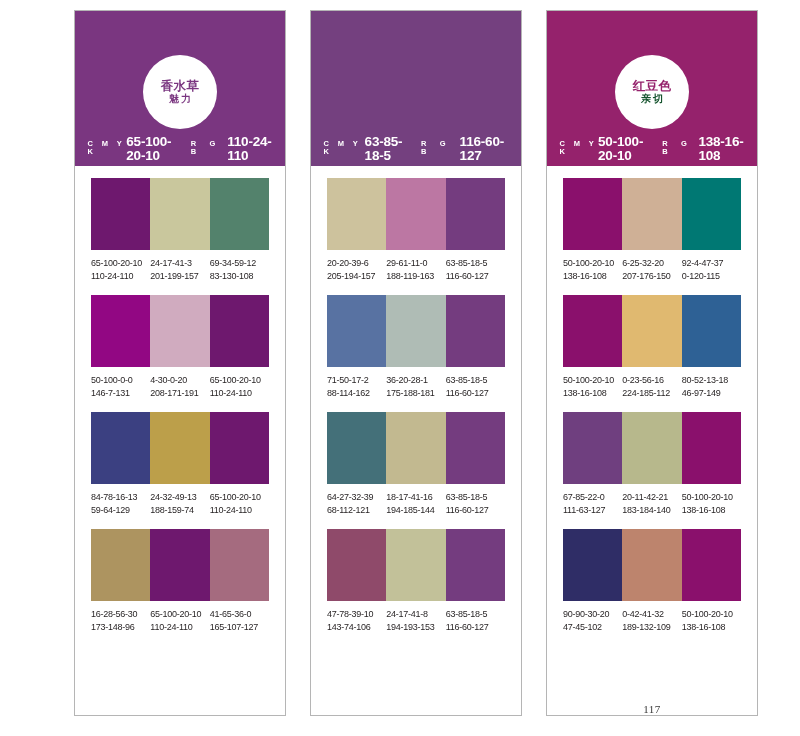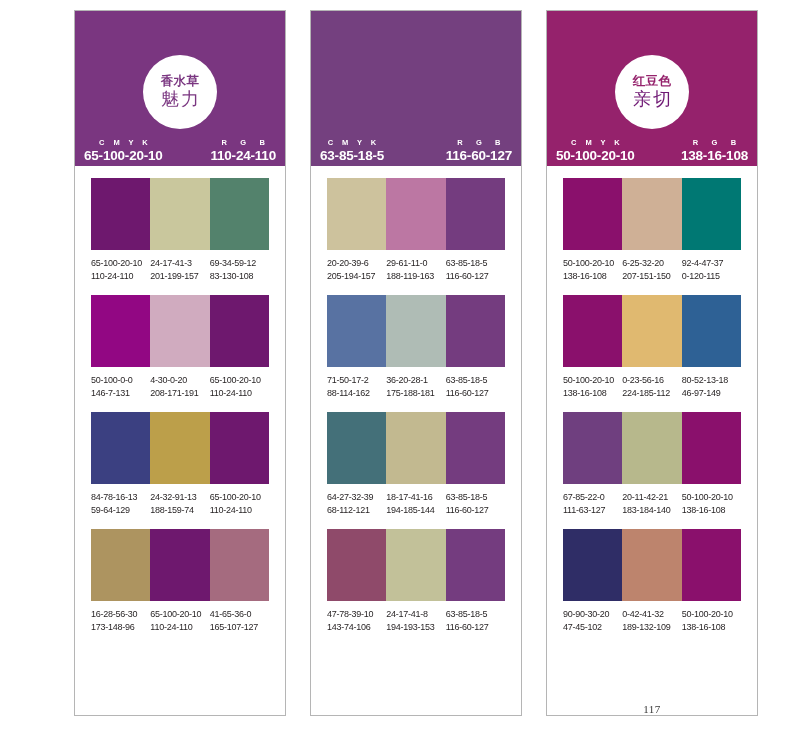--- a/index.html
+++ b/index.html
@@ -56,37 +56,37 @@
     justify-content: center;
     line-height: 1.18;
   }
   .badge-name {
     font-size: 12.5px;
     font-weight: bold;
     letter-spacing: 0.3px;
     white-space: nowrap;
   }
   .badge-trait {
-    font-size: 18px;
-    font-weight: normal;
+    font-size: 10px;
+    font-weight: bold;
     letter-spacing: 2px;
     white-space: nowrap;
     padding-left: 2px;
   }
 
   .code-strip {
     width: 100%;
     height: 32px;
     padding: 0 9px 4px 9px;
     display: flex;
     justify-content: space-between;
     align-items: flex-end;
     color: #ffffff;
   }
-  .code-col { display: flex; flex-direction: column; align-items: center; }
+  .code-col { display: flex; flex-direction: row; align-items: center; }
   .code-letters {
     font-size: 7.5px;
     font-weight: bold;
     letter-spacing: 3.4px;
     padding-left: 3.4px;
     line-height: 1;
     margin-bottom: 2px;
   }
   .code-letters.rgb { letter-spacing: 5.6px; padding-left: 5.6px; }
   .code-value {
@@ -202,21 +202,21 @@
             <div class="sw" title="84-78-16-13 / 59-64-129" style="background: rgb(59, 64, 129);"></div>
             <div class="sw" title="24-32-75-13 / 188-159-74" style="background: rgb(188, 159, 74);"></div>
             <div class="sw" title="65-100-20-10 / 110-24-110" style="background: rgb(110, 24, 110);"></div>
           </div>
           <div class="labels">
             <div class="lab">
               <span class="cmyk">84-78-16-13</span>
               <span class="rgb">59-64-129</span>
             </div>
             <div class="lab">
-              <span class="cmyk">24-32-91-13</span>
+              <span class="cmyk">24-32-49-13</span>
               <span class="rgb">188-159-74</span>
             </div>
             <div class="lab">
               <span class="cmyk">65-100-20-10</span>
               <span class="rgb">110-24-110</span>
             </div>
           </div>
         </div>
         <div class="row">
           <div class="swatches">
@@ -338,21 +338,21 @@
               <span class="rgb">116-60-127</span>
             </div>
           </div>
         </div>
       </div>
     </div>
     <div class="card">
       <div class="card-header" style="background: rgb(149, 34, 108);">
         <div class="badge" style="background: rgb(255, 255, 255);">
           <div class="badge-name" style="color: rgb(149, 34, 108); text-align: center;">红豆色</div>
-          <div class="badge-trait" style="color: #701a75;">亲切</div>
+          <div class="badge-trait" style="color: #14532d;">亲切</div>
         </div>
         <div class="code-strip">
           <div class="code-col">
             <div class="code-letters">C M Y K</div>
             <div class="code-value">50-100-20-10</div>
           </div>
           <div class="code-col">
             <div class="code-letters rgb">R G B</div>
             <div class="code-value">138-16-108</div>
           </div>
@@ -365,21 +365,21 @@
             <div class="sw" title="6-25-32-20 / 207-176-150" style="background: rgb(207, 176, 150);"></div>
             <div class="sw" title="92-4-47-37 / 0-120-115" style="background: rgb(0, 120, 115);"></div>
           </div>
           <div class="labels">
             <div class="lab">
               <span class="cmyk">50-100-20-10</span>
               <span class="rgb">138-16-108</span>
             </div>
             <div class="lab">
               <span class="cmyk">6-25-32-20</span>
-              <span class="rgb">207-151-150</span>
+              <span class="rgb">207-176-150</span>
             </div>
             <div class="lab">
               <span class="cmyk">92-4-47-37</span>
               <span class="rgb">0-120-115</span>
             </div>
           </div>
         </div>
         <div class="row">
           <div class="swatches">
             <div class="sw" title="50-100-20-10 / 138-16-108" style="background: rgb(138, 16, 108);"></div>

